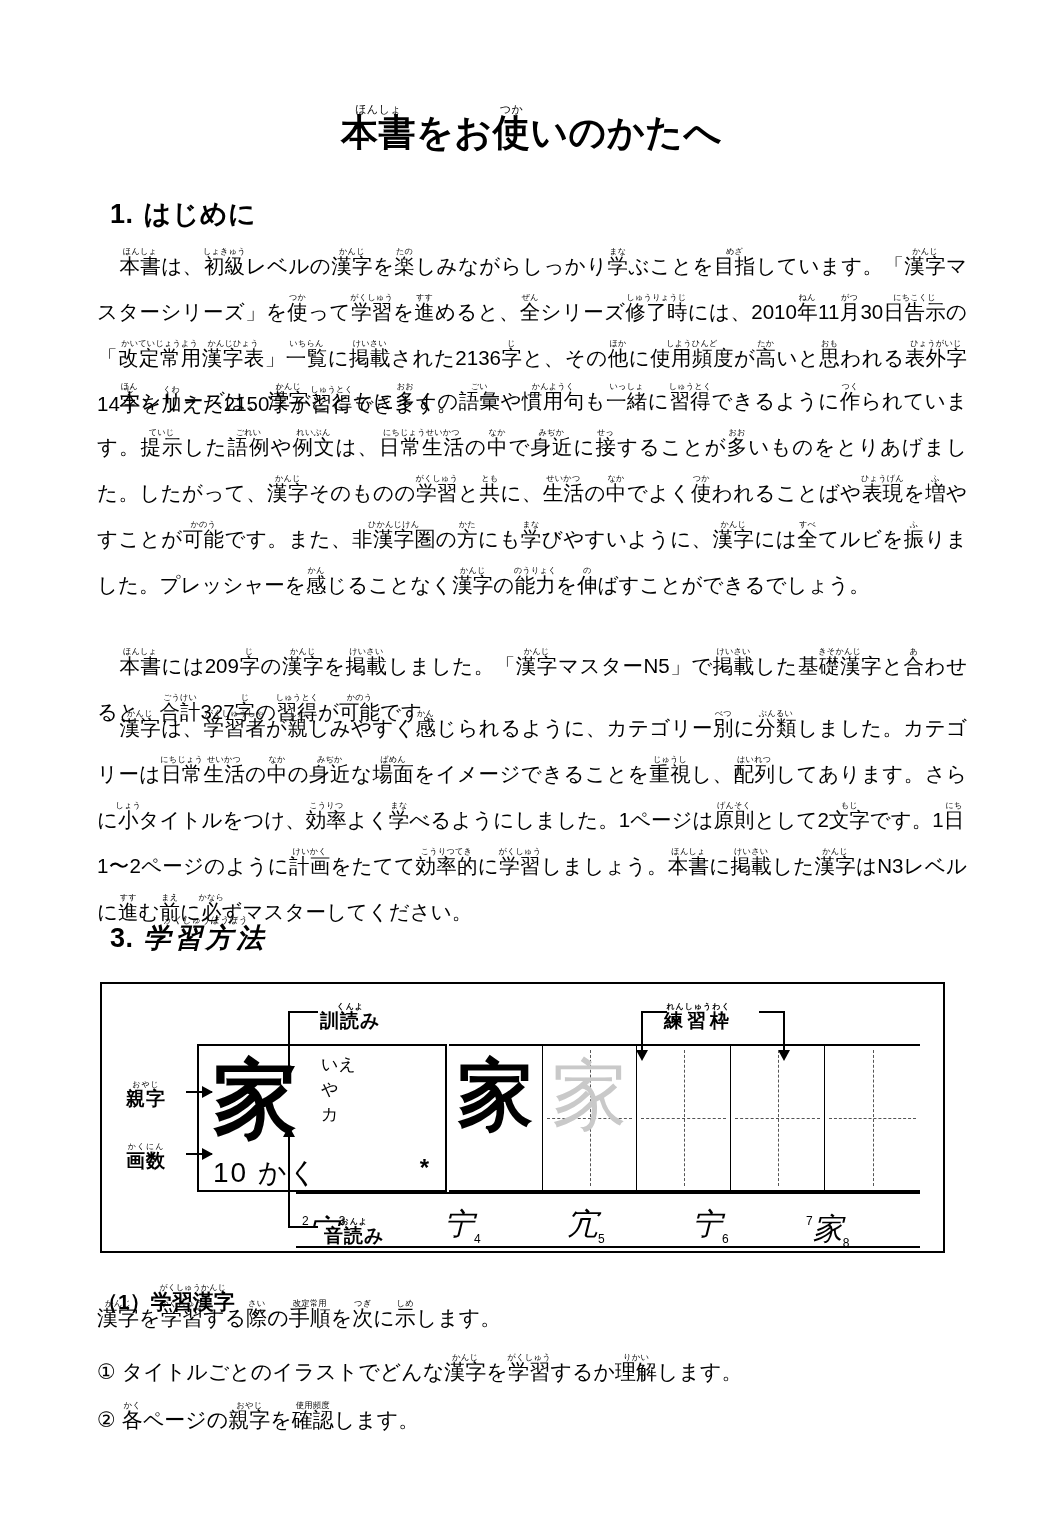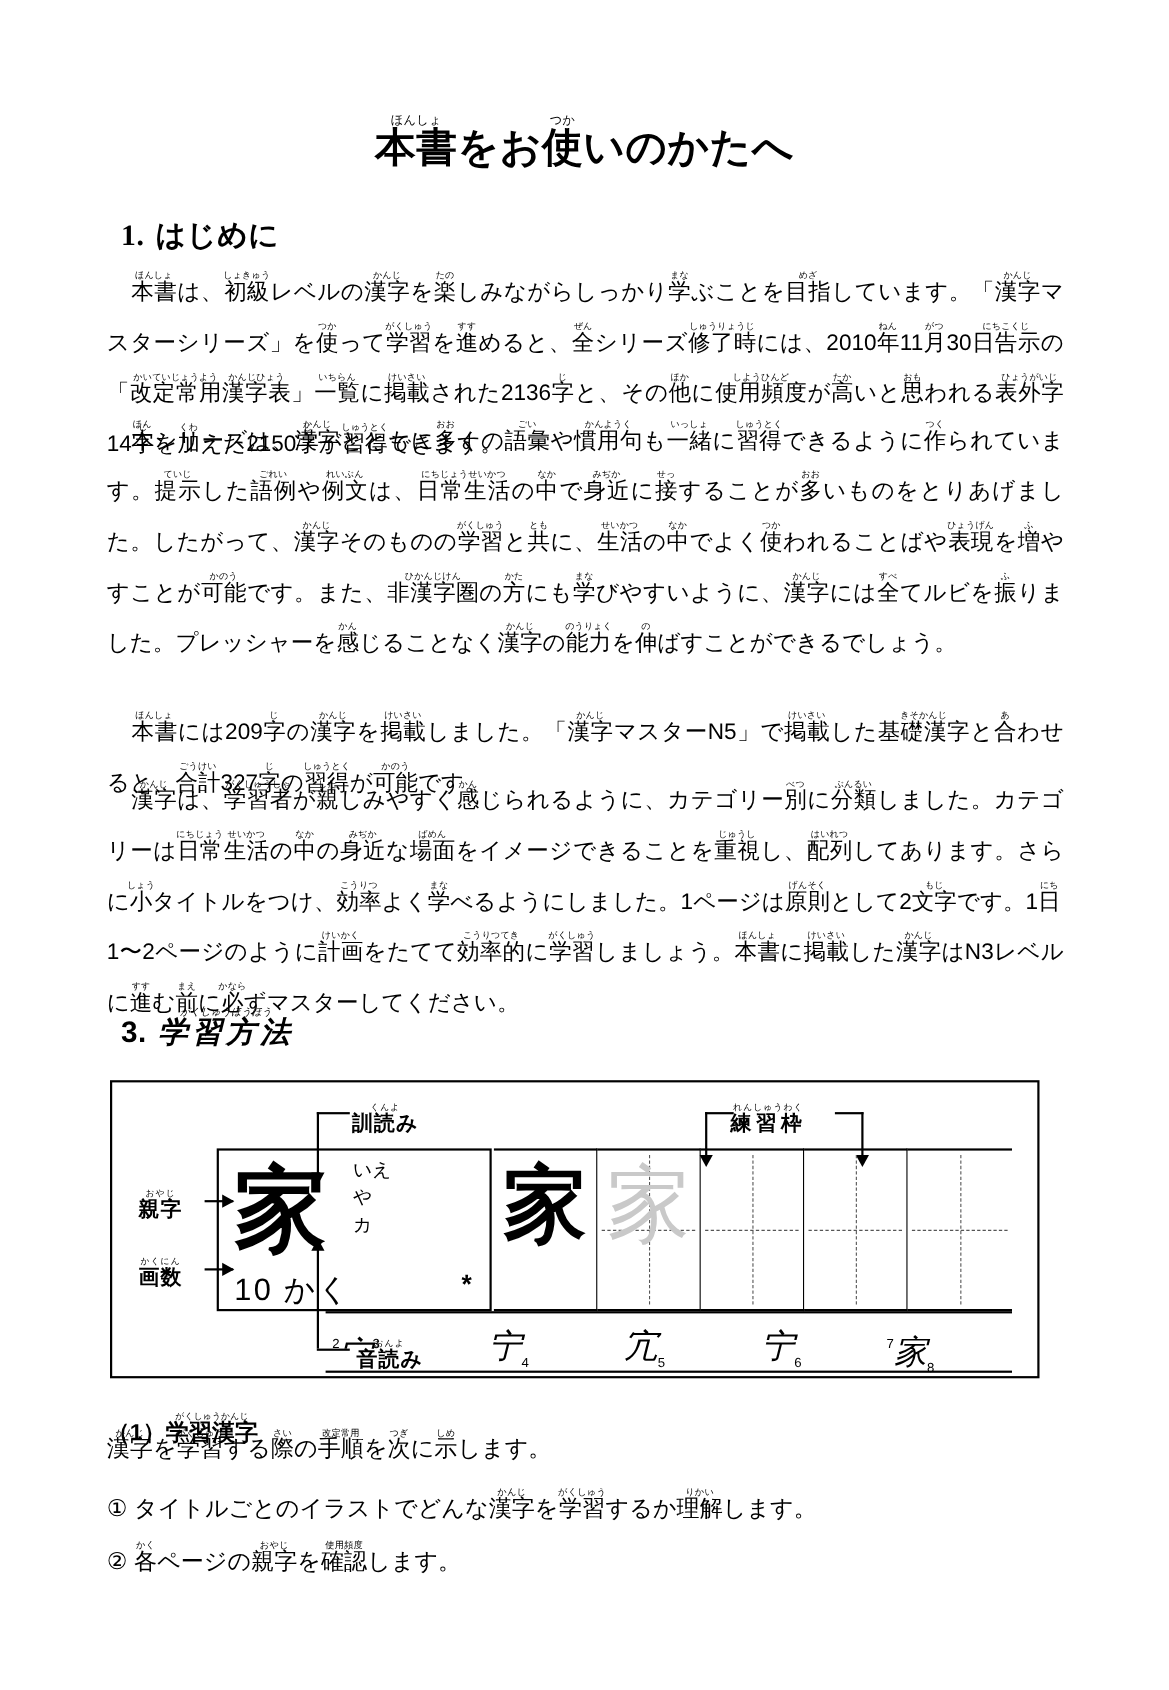--- a/index.html
+++ b/index.html
@@ -47,21 +47,21 @@
   .sec-head {
     position: absolute;
     left: 110px;
     font-size: 27px;
     font-weight: bold;
     white-space: nowrap;
     letter-spacing: 0.5px;
   }
   .sec-head .num { margin-right: 10px; }
   .sec-head rt { font-size: 0.33em; }
-  #sec1-head { top: 196px; font-family: Liberation Serif, serif; }
+  #sec1-head { top: 196px; }
   #sec2-head { top: 592px; }
   #sec3-head { top: 915px; }
   #sec3-head .sp { letter-spacing: 4px; font-style: italic; }
 
   
   .para {
     position: absolute;
     left: 97px;
     width: 870px;
     font-size: 20.5px;
@@ -144,21 +144,21 @@
   #arr-kakusu { left: 84px; top: 169px; width: 26px; }
 
   
   .top-label {
     position: absolute;
     font-size: 19px;
     font-weight: bold;
     white-space: nowrap;
     letter-spacing: 1px;
   }
-  .top-label rt { font-size: 0.42em; font-weight: normal; letter-spacing: 1px;}
+  .top-label rt { font-size: 0.42em; font-weight: bold; letter-spacing: 1px;}
   #lbl-kunyomi { left: 218px; top: 18px; }
   #lbl-onyomi  { left: 222px; top: 233px; }
   #lbl-renshuu { left: 562px; top: 18px; letter-spacing: 4px;}
   #lbl-renshuu rt { letter-spacing: 1px; }
 
   
   .elbow-h { position:absolute; height:2px; background:#000; }
   .elbow-v { position:absolute; width:2px; background:#000; }
   .v-arrow-down::after {
     content:"";

